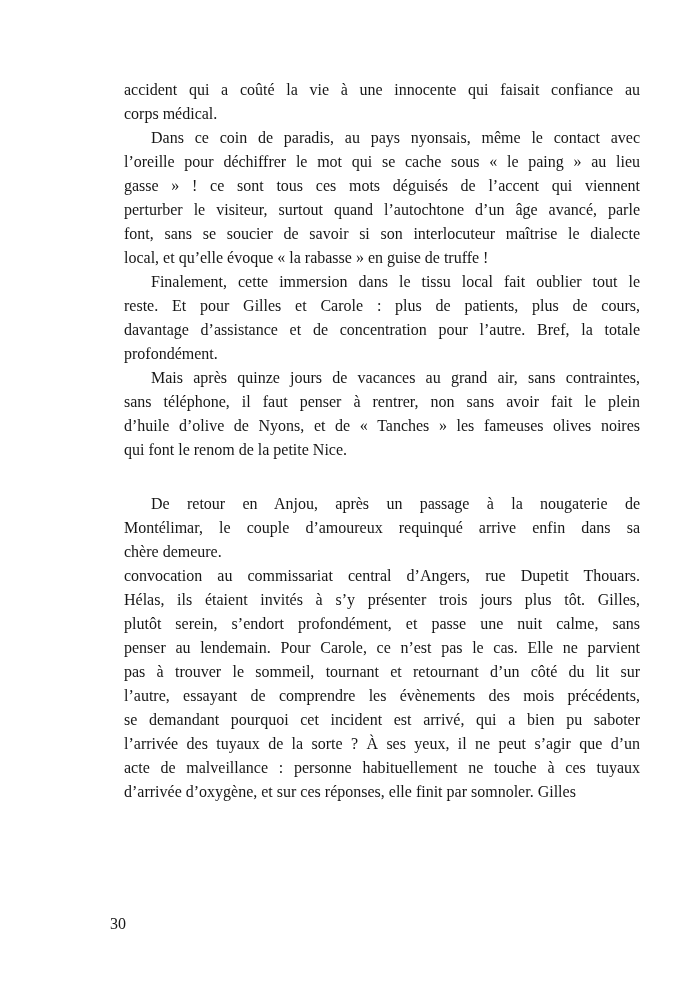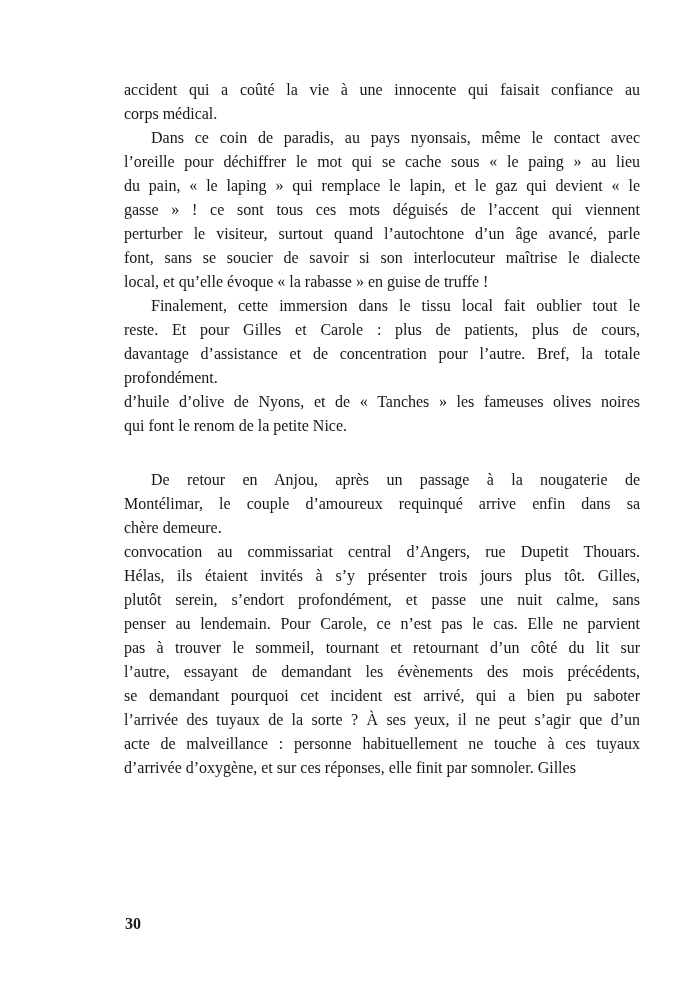--- a/index.html
+++ b/index.html
@@ -30,67 +30,67 @@
   .para.indent .line.first { text-indent: 27px; }
   .line {
     text-align: justify;
     text-align-last: justify;
   }
   .line.last {
     text-align-last: left;
   }
   .page-number {
     position: absolute;
-    left: 93px;
+    left: 78px;
     top: 912px;
     font-size: 16px;
     line-height: 24px;
-    font-weight: bold;
   }
 </style>
 </head>
 <body>
 
 <div class="page" style="--ink: #161616; --paper: #ffffff;">
   <div class="text-block">
       <div class="para">
         <div class="line first">accident qui a coûté la vie à une innocente qui faisait confiance au</div>
         <div class="line last">corps médical.</div>
       </div>
       <div class="para indent">
         <div class="line first">Dans ce coin de paradis, au pays nyonsais, même le contact avec</div>
         <div class="line">l’oreille pour déchiffrer le mot qui se cache sous « le paing » au lieu</div>
-        <div class="line">du pain, « le laping » qui remplace le lapin, et le gaz qui devient « le</div>
         <div class="line">gasse » ! ce sont tous ces mots déguisés de l’accent qui viennent</div>
         <div class="line">perturber le visiteur, surtout quand l’autochtone d’un âge avancé, parle</div>
         <div class="line">font, sans se soucier de savoir si son interlocuteur maîtrise le dialecte</div>
         <div class="line last">local, et qu’elle évoque « la rabasse » en guise de truffe !</div>
       </div>
       <div class="para indent">
         <div class="line first">Finalement, cette immersion dans le tissu local fait oublier tout le</div>
         <div class="line">reste. Et pour Gilles et Carole : plus de patients, plus de cours,</div>
         <div class="line">davantage d’assistance et de concentration pour l’autre. Bref, la totale</div>
         <div class="line last">profondément.</div>
       </div>
       <div class="para indent">
+        <div class="line first">Mais après quinze jours de vacances au grand air, sans contraintes,</div>
+        <div class="line">sans téléphone, il faut penser à rentrer, non sans avoir fait le plein</div>
         <div class="line">d’huile d’olive de Nyons, et de « Tanches » les fameuses olives noires</div>
         <div class="line last">qui font le renom de la petite Nice.</div>
       </div>
       <div class="para indent space-before">
         <div class="line first">De retour en Anjou, après un passage à la nougaterie de</div>
         <div class="line">Montélimar, le couple d’amoureux requinqué arrive enfin dans sa</div>
         <div class="line last">chère demeure.</div>
       </div>
       <div class="para indent">
         <div class="line">convocation au commissariat central d’Angers, rue Dupetit Thouars.</div>
         <div class="line">Hélas, ils étaient invités à s’y présenter trois jours plus tôt. Gilles,</div>
         <div class="line">plutôt serein, s’endort profondément, et passe une nuit calme, sans</div>
         <div class="line">penser au lendemain. Pour Carole, ce n’est pas le cas. Elle ne parvient</div>
         <div class="line">pas à trouver le sommeil, tournant et retournant d’un côté du lit sur</div>
-        <div class="line">l’autre, essayant de demandant les évènements des mois précédents,</div>
+        <div class="line">l’autre, essayant de comprendre les évènements des mois précédents,</div>
         <div class="line">se demandant pourquoi cet incident est arrivé, qui a bien pu saboter</div>
         <div class="line">l’arrivée des tuyaux de la sorte ? À ses yeux, il ne peut s’agir que d’un</div>
         <div class="line">acte de malveillance : personne habituellement ne touche à ces tuyaux</div>
         <div class="line last">d’arrivée d’oxygène, et sur ces réponses, elle finit par somnoler. Gilles</div>
       </div>
     </div>
   <div class="page-number">30</div>
 </div>
 
 </body></html>

